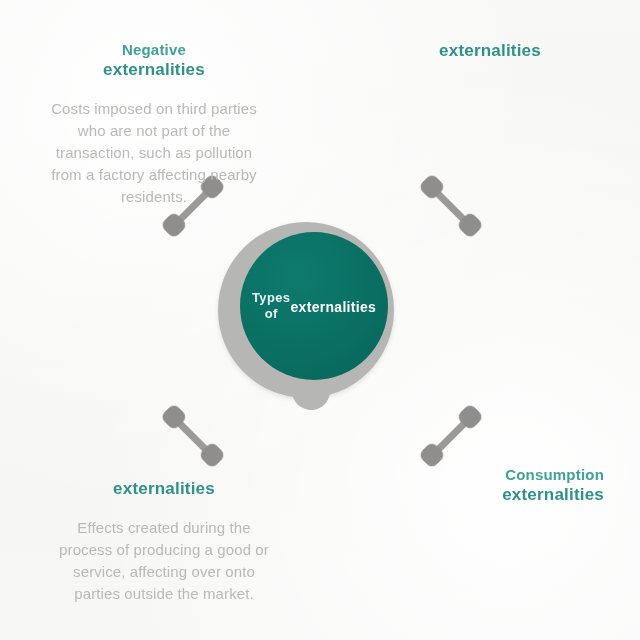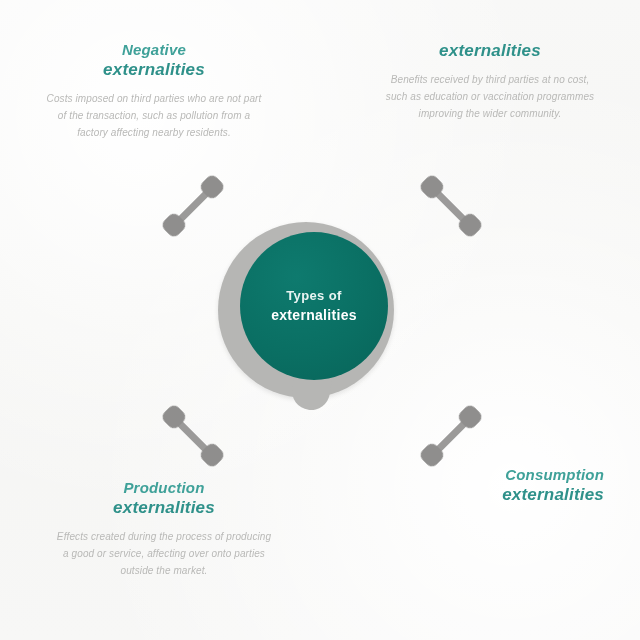--- a/index.html
+++ b/index.html
@@ -56,21 +56,20 @@
   }
   .hub-circle {
     position: absolute;
     left: 22px;
     top: 10px;
     width: 148px;
     height: 148px;
     border-radius: 50%;
     background: radial-gradient(circle at 38% 30%, #0e7a6e 0%, #0a6f63 55%, #086459 100%);
     display: flex;
-    flex-direction: column;
     align-items: center;
     justify-content: center;
     text-align: center;
     box-sizing: border-box;
     padding: 0 16px;
   }
   .hub-line1 {
     color: #e8f4f2;
     font-size: 13px;
     font-weight: bold;
@@ -116,21 +115,20 @@
   .conn-tl { left: 150px; top: 163px; transform: rotate(-45deg); }
   .conn-tr { left: 408px; top: 163px; transform: rotate(45deg); }
   .conn-bl { left: 150px; top: 393px; transform: rotate(45deg); }
   .conn-br { left: 408px; top: 393px; transform: rotate(-45deg); }
 
   
   .node {
     position: absolute;
     width: 236px;
     text-align: center;
-    font-style: italic;
   }
   .node-tl { left: 36px;  top: 40px; }
   .node-tr { left: 372px; top: 40px; }
   .node-bl { left: 46px;  top: 478px; }
   .node-br { left: 368px; top: 465px; text-align: right; }
 
   .node-title-1 {
     color: #3fa199;
     font-size: 15px;
     font-weight: bold;
@@ -138,24 +136,24 @@
     letter-spacing: 0.2px;
   }
   .node-title-2 {
     color: #2f918a;
     font-size: 17px;
     font-weight: bold;
     line-height: 21px;
     letter-spacing: 0.2px;
   }
   .node-body {
-    margin-top: 10px;
+    margin-top: 18px;
     color: #b9b9b7;
-    font-size: 10px;
-    line-height: 17px;
+    font-size: 15px;
+    line-height: 22px;
     letter-spacing: 0.1px;
     padding: 0 10px;
   }
 
   
   #canvas, .hub-wrap, .connector, .node {
     filter: blur(0.2px);
   }
 </style>
 </head>
@@ -194,25 +192,23 @@
   </div>
 
   <div class="node node-tl">
     <div class="node-title-1">Negative</div>
     <div class="node-title-2">externalities</div>
     <div class="node-body">Costs imposed on third parties who are not part of the transaction, such as pollution from a factory affecting nearby residents.</div>
   </div>
 
   <div class="node node-tr">
     <div class="node-title-2">externalities</div>
-    <div class="node-body">Benefits received by third parties at no cost, such as education or vaccination programmes improving the wider community.</div>
   </div>
 
   <div class="node node-bl">
-    <div class="node-title-1">Production</div>
     <div class="node-title-2">externalities</div>
     <div class="node-body">Effects created during the process of producing a good or service, affecting over onto parties outside the market.</div>
   </div>
 
   <div class="node node-br">
     <div class="node-title-1">Consumption</div>
     <div class="node-title-2">externalities</div>
   </div>
 
 </div>

